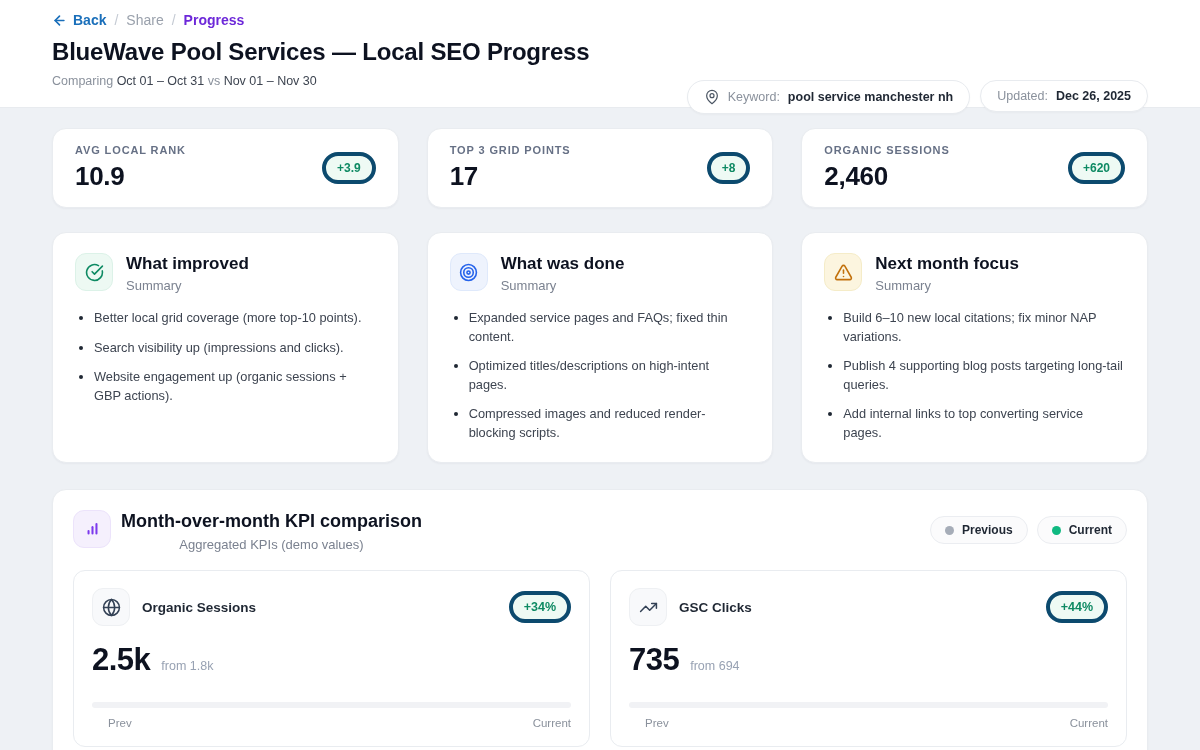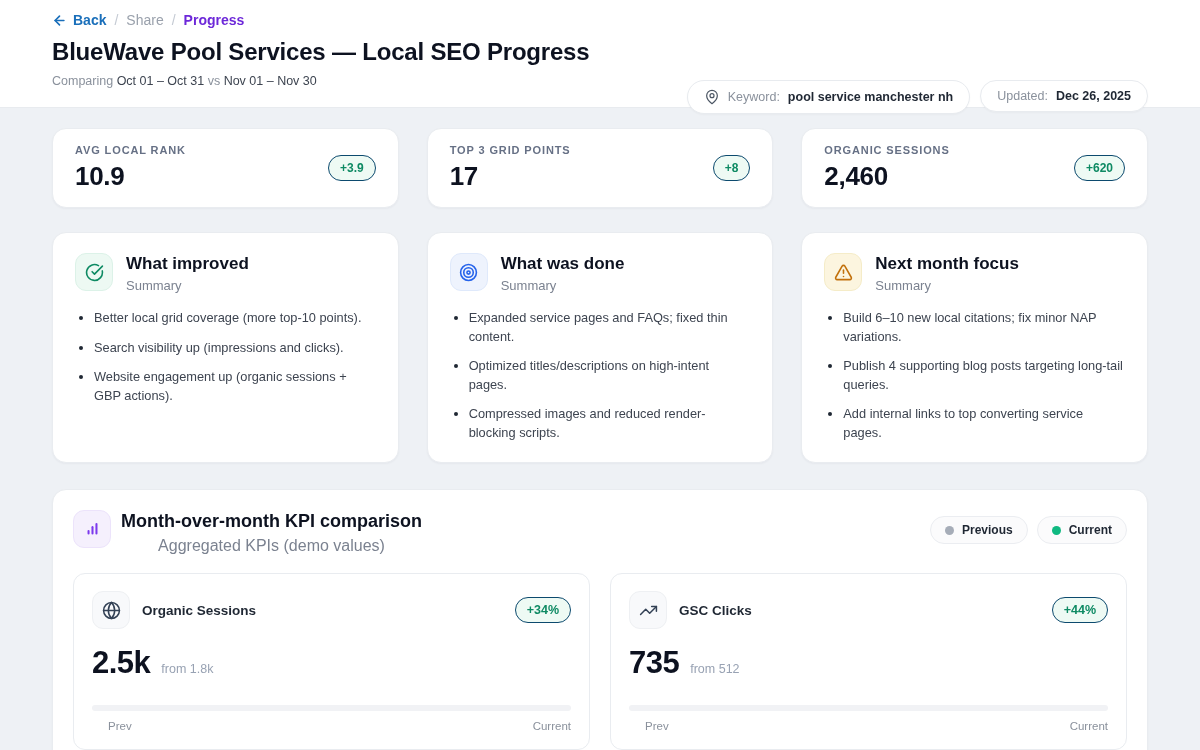--- a/index.html
+++ b/index.html
@@ -47,21 +47,21 @@
     background:#fff; border:1px solid #e9ecf0; border-radius:14px;
     box-shadow:0 1px 2px rgba(16,24,40,.04);
   }
 
   
   .stat { padding:15px 22px; display:flex; align-items:center; justify-content:space-between; }
   .stat-label { font-size:11px; font-weight:700; letter-spacing:.08em; color:#667085; text-transform:uppercase; }
   .stat-value { font-size:26px; font-weight:800; color:#0d1220; margin-top:5px; letter-spacing:-0.3px; }
   .badge {
     font-size:12px; font-weight:800; color:#0e8a63;
-    background:#eefaf4; border:1px solid #0c4a6e; border-radius:999px;
+    background:#eefaf4; border:4px solid #0c4a6e; border-radius:999px;
     padding:5px 11px; white-space:nowrap;
   }
 
   
   .summary-row { margin-top:24px; }
   .summary { padding:20px 22px; }
   .summary-head { display:flex; gap:13px; }
   .icon-sq {
     width:38px; height:38px; border-radius:11px; flex:0 0 auto;
     display:flex; align-items:center; justify-content:center;
@@ -82,21 +82,21 @@
   .bullets li::before {
     content:""; position:absolute; left:4px; top:7px;
     width:4px; height:4px; border-radius:50%; background:#1f2733;
   }
 
   
   .kpi-section { margin-top:26px; padding:20px; }
   .kpi-head { display:flex; align-items:flex-start; justify-content:space-between; }
   .kpi-head-left { display:flex; gap:10px;text-align:center; }
   .kpi-title { font-size:18px; font-weight:800; color:#0d1220; margin-top:1px; }
-  .kpi-sub { font-size:16px; color:#7b8290; margin-top:5px; }
+  .kpi-sub { font-size:13px; color:#7b8290; margin-top:5px; }
   .legend { display:flex; gap:9px; margin-top:6px; }
   .legend-pill {
     display:flex; align-items:center; gap:8px;
     background:#fbfbfc; border:1px solid #ebedf1; border-radius:999px;
     padding:6px 14px; font-size:12px; font-weight:700; color:#1f2733; cursor:pointer;
   }
   .dot { width:9px; height:9px; border-radius:50%; }
 
   .kpi-grid { display:grid; grid-template-columns:1fr 1fr; gap:20px; margin-top:18px; }
   .kpi-card { border:1px solid #e9ecf0; border-radius:12px; padding:17px 18px; background:#fff; }
@@ -302,21 +302,21 @@
             <svg width="19" height="19" viewBox="0 0 24 24" fill="none" stroke="#334155" stroke-width="1.9" stroke-linecap="round" stroke-linejoin="round">
                 <polyline points="22 7 13.5 15.5 8.5 10.5 2 17"></polyline>
                 <polyline points="16 7 22 7 22 13"></polyline>
               </svg>
           </div>
           <span class="kpi-label">GSC Clicks</span>
           <span class="badge">+44%</span>
         </div>
         <div class="kpi-value-row">
           <span class="kpi-value">735</span>
-          <span class="kpi-from">from 512</span>
+          <span class="kpi-from">from 694</span>
         </div>
         <div class="kpi-bar"></div>
         <div class="kpi-foot">
           <span>Prev</span>
           <span>Current</span>
         </div>
       </div>
 
     </div>
   </div>

